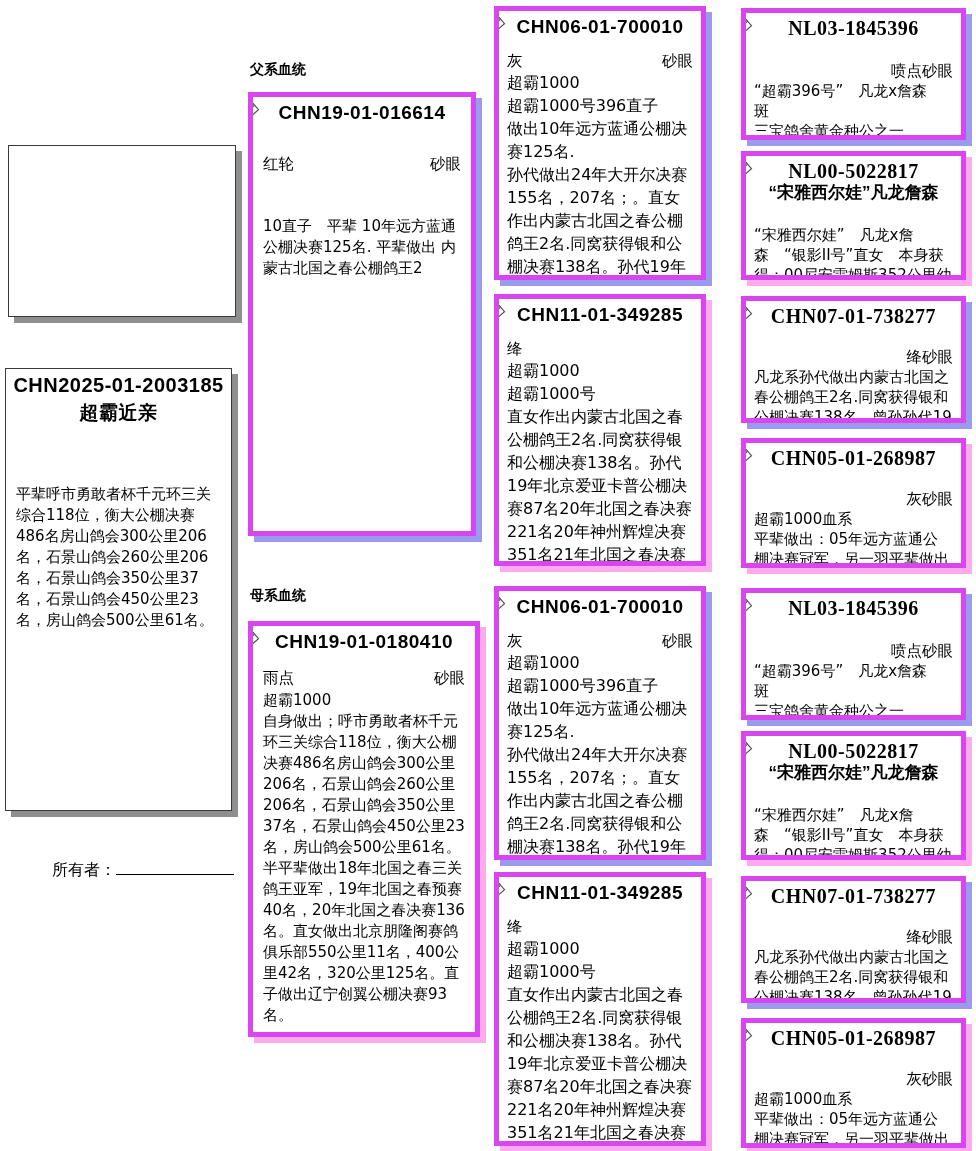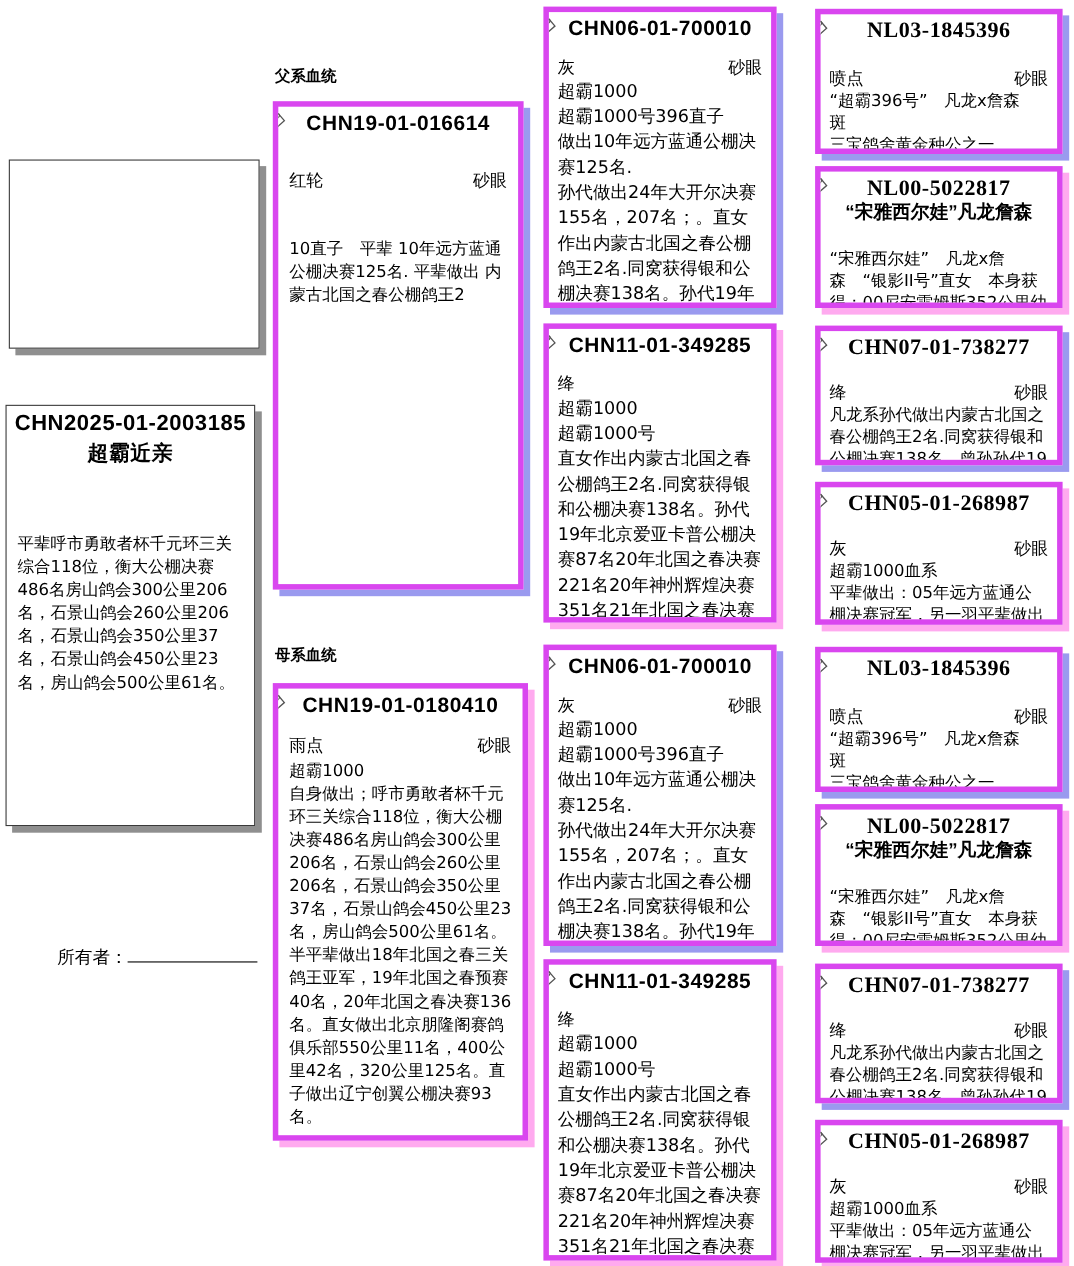--- a/index.html
+++ b/index.html
@@ -14,35 +14,35 @@
   .ring.small{font-size:20px;padding-top:4px;font-family:Liberation Serif, serif;}
   .ring2{font-family:"Liberation Sans","DejaVu Sans",sans-serif;font-weight:bold;text-align:center;
         font-size:17px;line-height:1.2;}
   .ring.big{font-size:20px;}
   .row{display:flex;justify-content:space-between;font-size:15.5px;line-height:20px;padding:0 10px;}
   .body{font-size:15px;line-height:21px;padding:0 10px;white-space:pre-line;
         overflow-wrap:break-word;}
   .c3 .body{font-size:16px;line-height:23px;padding:0 8px;}
   .c3 .row{padding:0 8px;}
   .c4 .body{font-size:15px;line-height:20px;padding:0 8px;}
-  .c4 .row{padding:0 8px;}
+  .c4 .row{padding:0 8px;justify-content:flex-end;}
   .branch-label{position:absolute;font-family:"Liberation Sans","DejaVu Sans",sans-serif;
         font-weight:bold;font-size:14px;}
   .owner{position:absolute;font-size:16px;}
   .owner .blank{display:inline-block;width:118px;border-bottom:1px solid #000;height:14px;}
   .clip{position:absolute;left:-15px;top:2px;}
 </style>
 </head>
 <body>
 
 <div id="stage">
 
   <div class="box neutral" style="left:8px;top:145px;width:228px;height:172px;"></div>
 
-  <div class="box neutral" style="left:5px;top:368px;width:227px;height:383px;">
+  <div class="box neutral" style="left:5px;top:368px;width:227px;height:443px;">
     <div class="ring big">CHN2025-01-2003185</div>
     <div class="ring">超霸近亲</div>
     <div class="body" style="margin-top:60px;">平辈呼市勇敢者杯千元环三关综合118位，衡大公棚决赛486名房山鸽会300公里206名，石景山鸽会260公里206名，石景山鸽会350公里37名，石景山鸽会450公里23名，房山鸽会500公里61名。</div>
   </div>
 
   <div class="owner" style="left:52px;top:860px;">
     <span>所有者：</span><span class="blank"></span>
   </div>
 
   <div class="branch-label" style="left:250px;top:61px;">父系血统</div>

